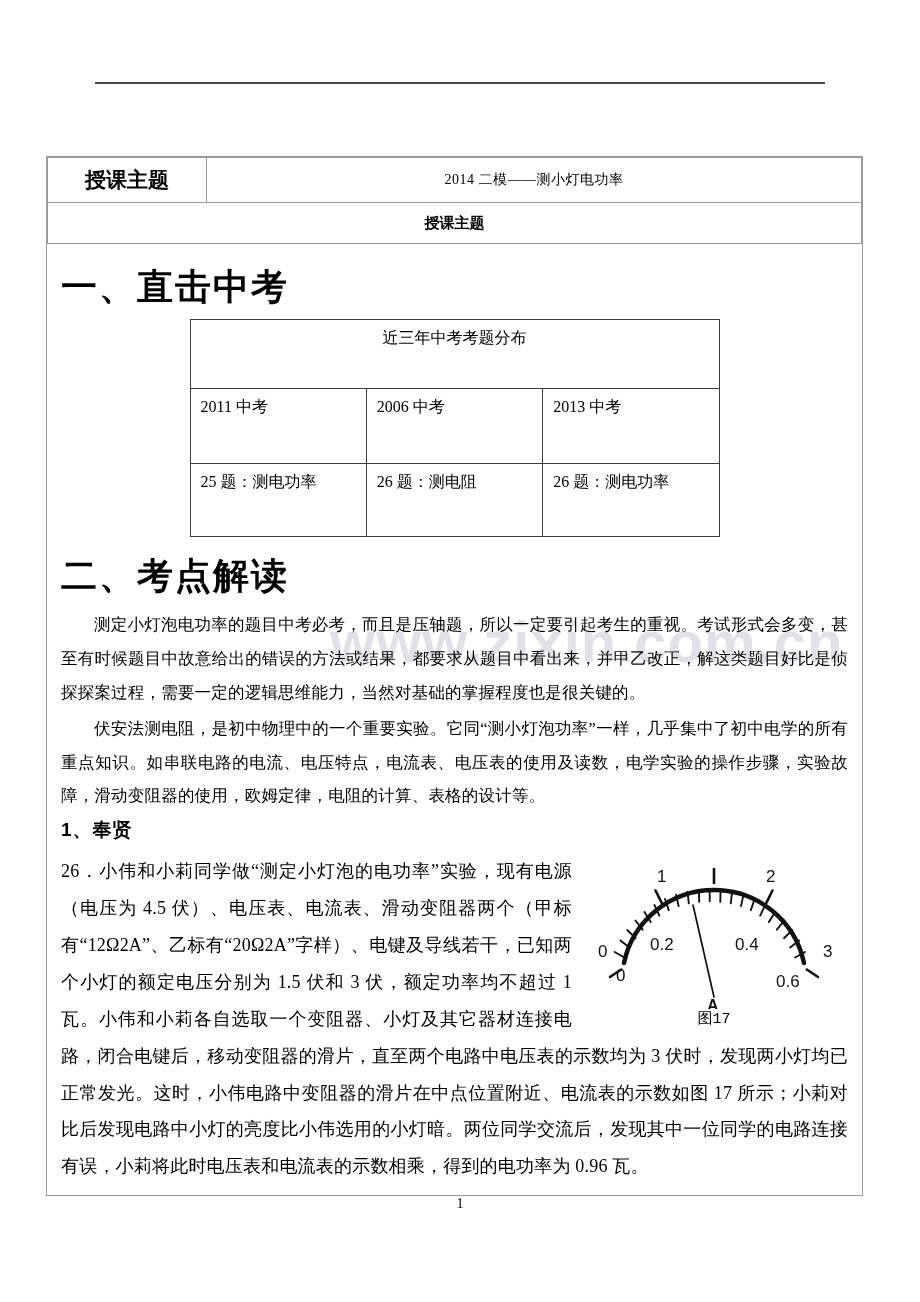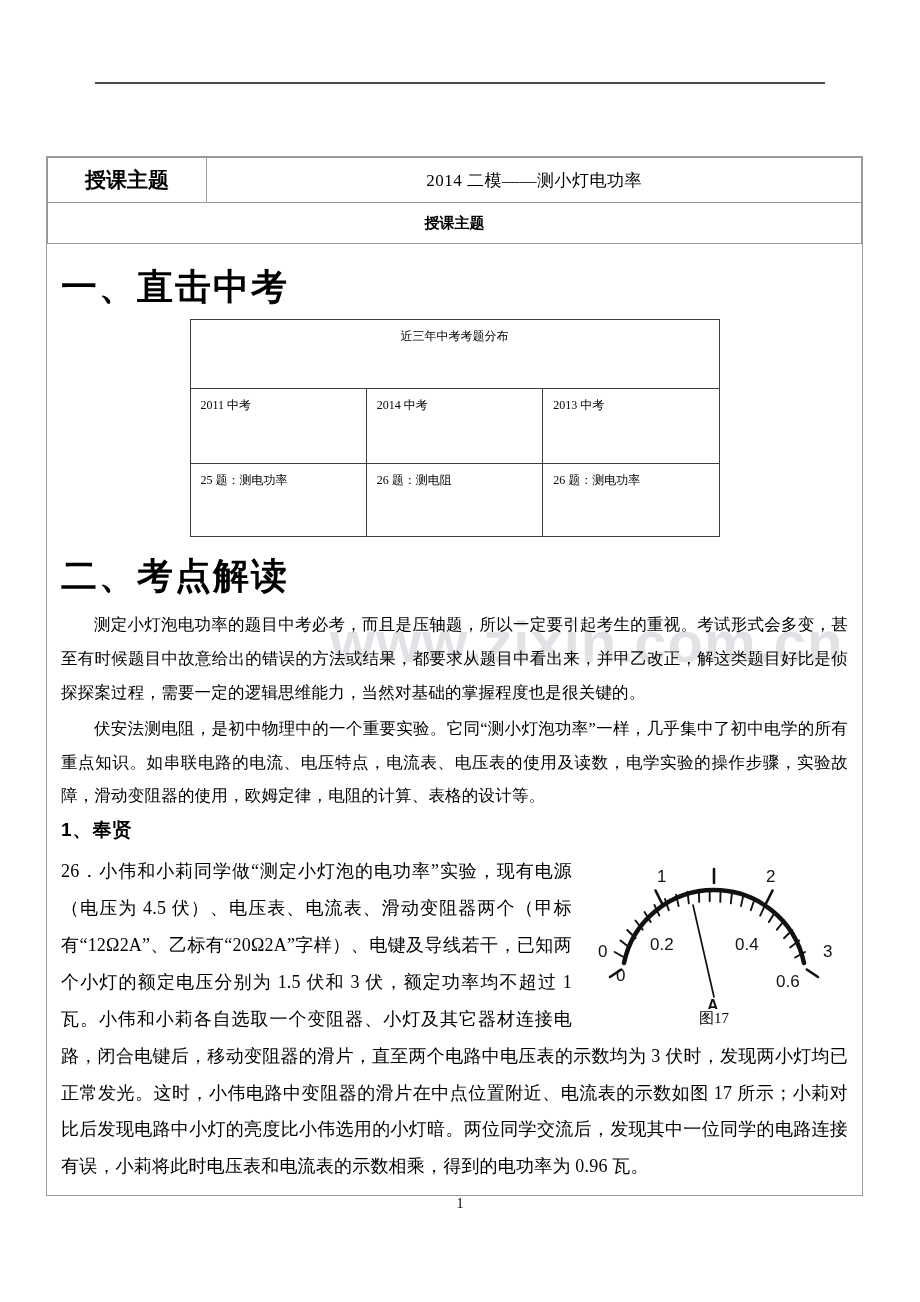--- a/index.html
+++ b/index.html
@@ -70,21 +70,21 @@
     width: 158px;
     text-align: center;
     height: 44px;
     font-family: "Liberation Sans", sans-serif;
     font-weight: 700;
     font-size: 21px;
   }
   .info-value {
     text-align: center;
     height: 44px;
-    font-size: 17px;
+    font-size: 14px;
     letter-spacing: 0.5px;
   }
   .info-section {
     text-align: center;
     height: 40px;
     font-family: "Liberation Sans", sans-serif;
     font-weight: 700;
     font-size: 15px;
   }
 
@@ -118,21 +118,21 @@
     justify-content: center;
     margin: 8px 0 18px 0;
   }
   .exam-table {
     border-collapse: collapse;
     table-layout: fixed;
     width: 530px;
   }
   .exam-table td {
     border: 1px solid #3d3d3d;
-    font-size: 12px;
+    font-size: 16px;
     padding: 8px 10px;
     vertical-align: top;
   }
   .exam-title-cell {
     text-align: center;
     height: 52px;
     font-size: 16px;
     padding-top: 9px;
   }
   .exam-year-cell { height: 58px; }
@@ -160,21 +160,21 @@
   .question-block { position: relative; }
   .figure-float {
     float: right;
     width: 268px;
     margin: 6px 0 0 8px;
   }
   .meter-caption {
     text-align: center;
     font-size: 15px;
     margin-top: -4px;
-    font-family: Liberation Serif, serif;
+    font-family: Liberation Mono, monospace;
   }
 
   
   .page-number {
     position: absolute;
     top: 1196px;
     left: 0;
     width: 920px;
     text-align: center;
     font-size: 14px;
@@ -207,21 +207,21 @@
     <h1 class="sec-heading">一、直击中考</h1>
 
     <div class="exam-table-wrap">
       <table class="exam-table">
         <tbody>
             <tr>
           <td class="exam-title-cell" colspan="3">近三年中考考题分布</td>
         </tr>
         <tr>
           <td class="exam-year-cell">2011 中考</td>
-          <td class="exam-year-cell">2014 中考</td>
+          <td class="exam-year-cell">2006 中考</td>
           <td class="exam-year-cell">2013 中考</td>
         </tr>
         <tr>
           <td class="exam-item-cell">25 题：测电功率</td>
           <td class="exam-item-cell">26 题：测电阻</td>
           <td class="exam-item-cell">26 题：测电功率</td>
         </tr>
       </tbody>
         </table>
     </div>

